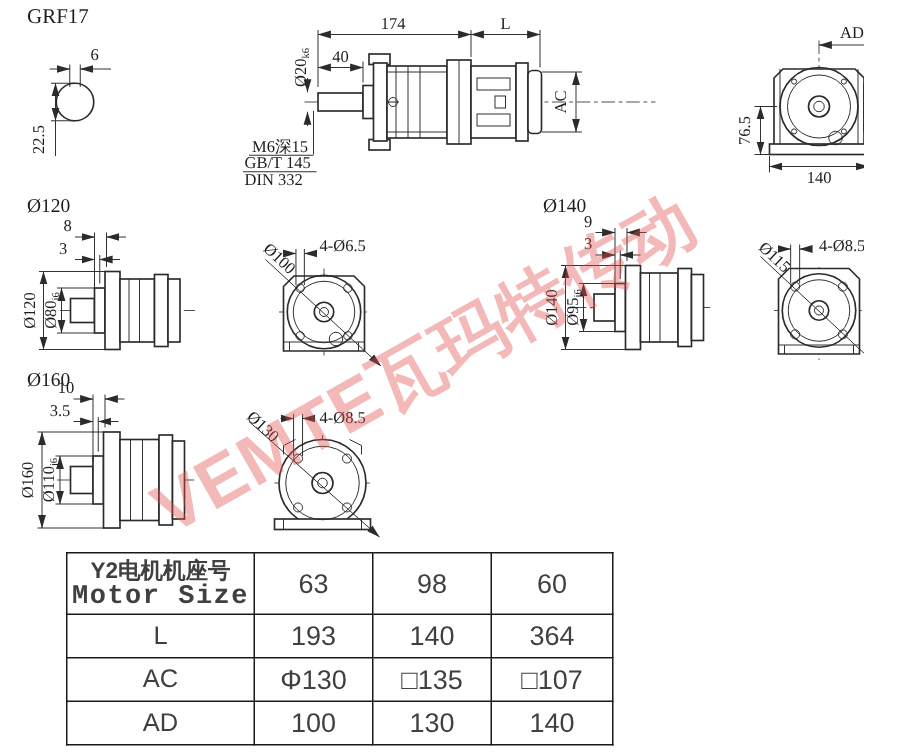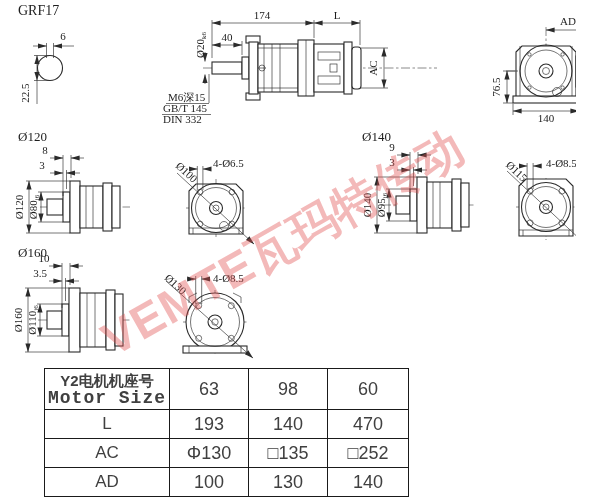--- a/index.html
+++ b/index.html
@@ -331,27 +331,27 @@
         <div class="hdr-en">Motor Size</div>
       </td>
       <td class="c1 num">63</td>
       <td class="c2 num">98</td>
       <td class="c3 num">60</td>
     </tr>
     <tr class="val-row">
       <td class="c0 rowlab">L</td>
       <td class="c1 num">193</td>
       <td class="c2 num">140</td>
-      <td class="c3 num">470</td>
+      <td class="c3 num">364</td>
     </tr>
     <tr class="val-row">
       <td class="c0 rowlab">AC</td>
       <td class="c1 num">Φ130</td>
       <td class="c2 num">□135</td>
-      <td class="c3 num">□252</td>
+      <td class="c3 num">□107</td>
     </tr>
     <tr class="val-row">
       <td class="c0 rowlab">AD</td>
       <td class="c1 num">100</td>
       <td class="c2 num">130</td>
       <td class="c3 num">140</td>
     </tr>
   </tbody>
 </table>
 

